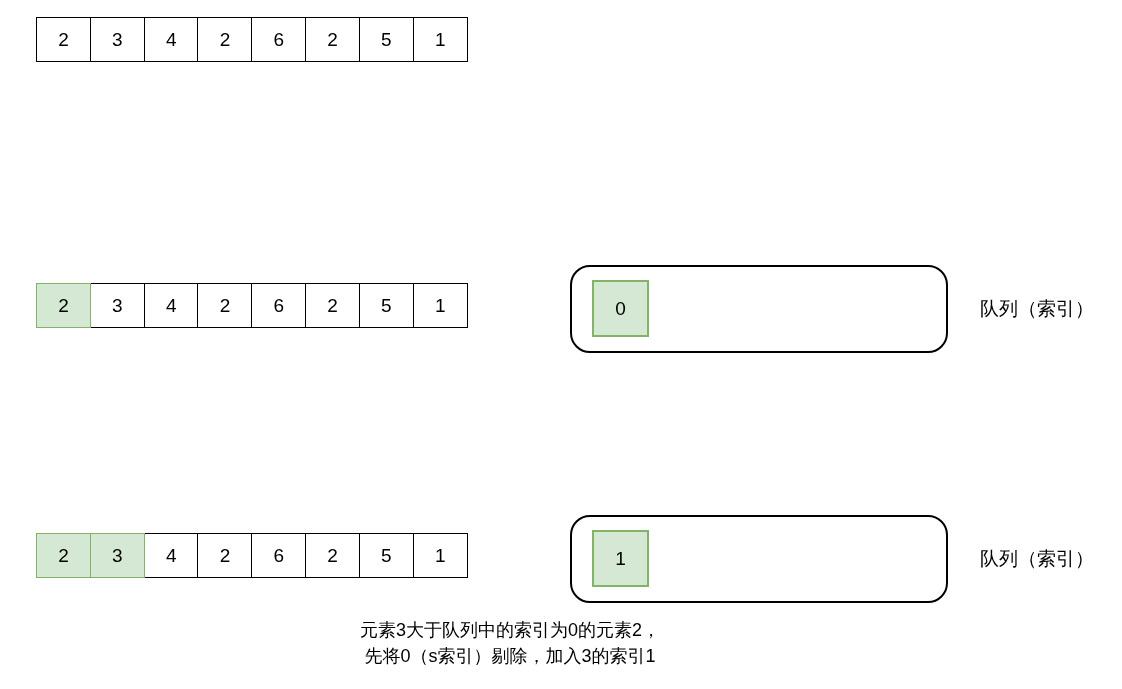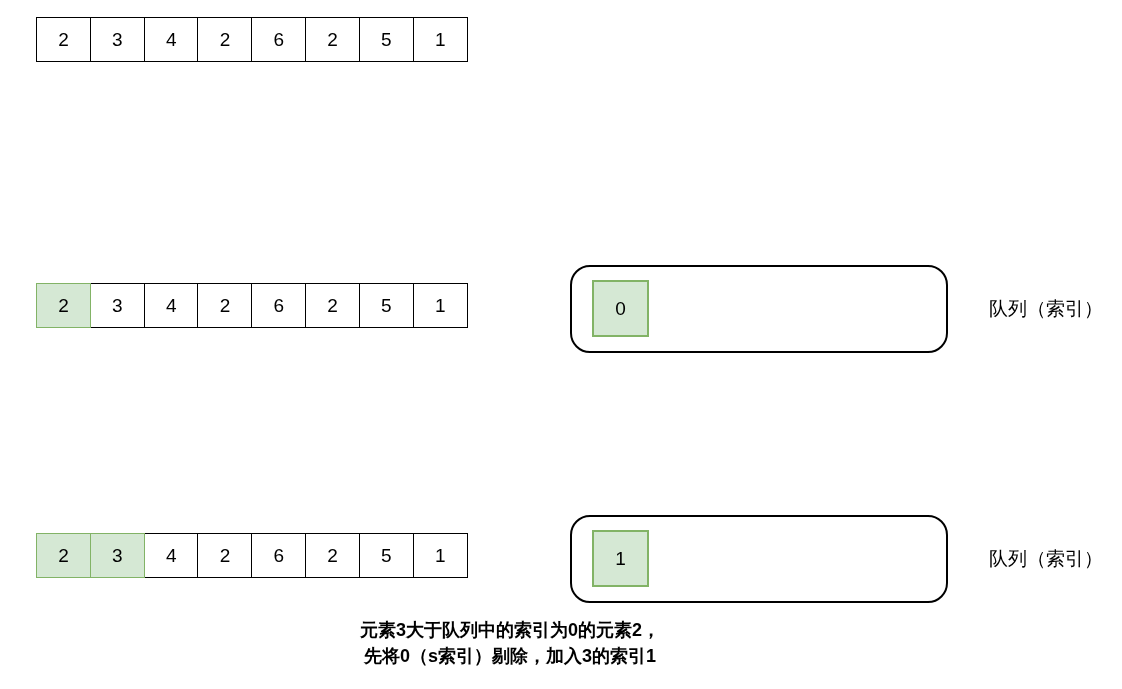--- a/index.html
+++ b/index.html
@@ -75,21 +75,20 @@
     color: #000000;
   }
 
   
   .label {
     position: absolute;
     font-size: 19px;
     line-height: 1.35;
     white-space: nowrap;
     color: #000000;
-    margin-left: 9px;
   }
   .caption {
     position: absolute;
     font-size: 18px;
     line-height: 1.45;
     text-align: center;
     white-space: pre-line;
     color: #000000;
   }
 </style>
@@ -137,16 +136,16 @@
     <div class="cell">5</div>
     <div class="cell">1</div>
   </div>
 
   <div class="queue" style="left:570px; top:515px; width:378px; height:88px;">
     <div class="queue-item" style="left:20px; top:13px;">1</div>
   </div>
 
   <div class="label" style="left:980px; top:546px;">队列（索引）</div>
 
-  <div class="caption" style="left:230px; top:617px; width:560px;font-weight:bold;">元素3大于队列中的索引为0的元素2，
+  <div class="caption" style="left:230px; top:617px; width:560px;">元素3大于队列中的索引为0的元素2，
 先将0（s索引）剔除，加入3的索引1</div>
 
 </div>
 
 </body></html>

